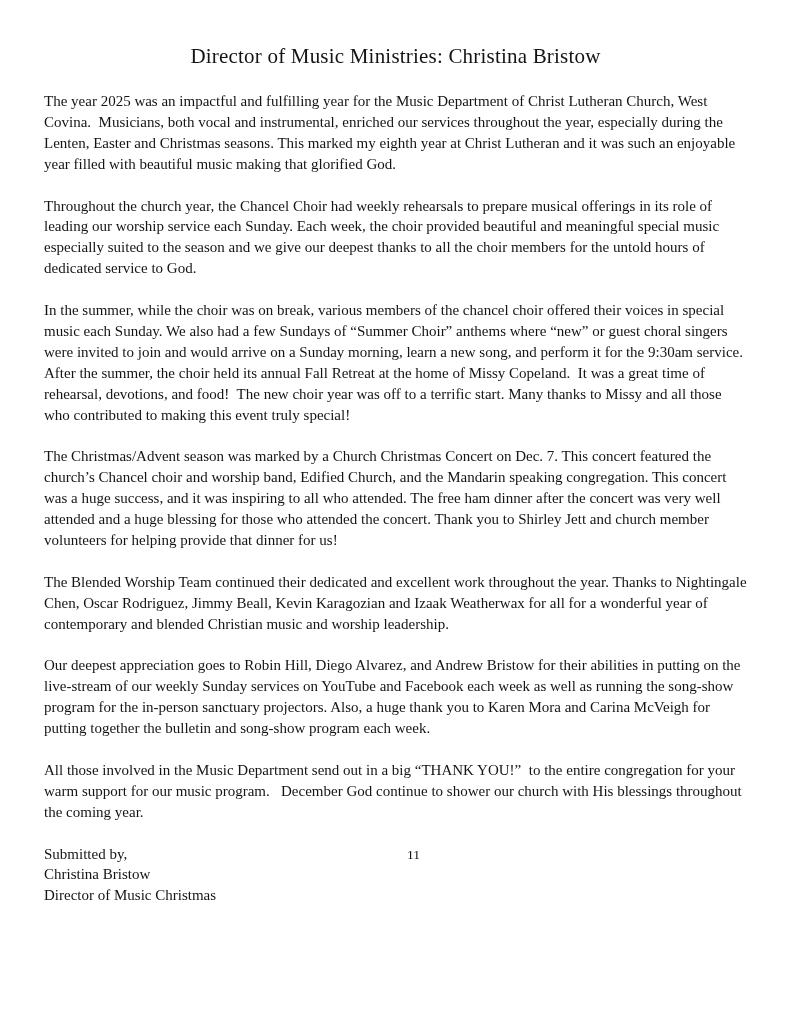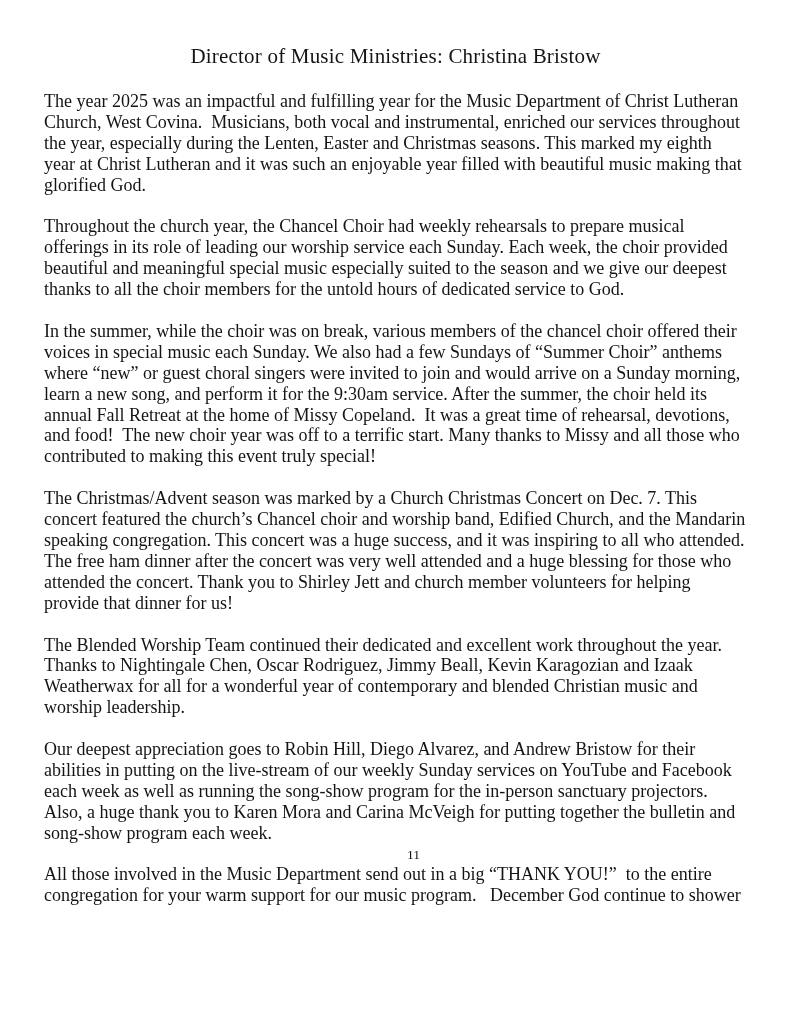--- a/index.html
+++ b/index.html
@@ -20,21 +20,21 @@
     overflow: hidden;
   }
   .doc-title {
     font-size: 21px;
     font-weight: 400;
     text-align: center;
     margin: 0 0 22px 0;
     letter-spacing: 0.2px;
   }
   .body-text p {
-    font-size: 18px;
+    font-size: 15px;
     line-height: 20.9px;
     margin: 0 0 20.9px 0;
     text-align: left;
     white-space: pre-wrap;
   }
   .signature {
     font-size: 15px;
     line-height: 20.9px;
     margin-top: 8px;
   }
@@ -64,20 +64,21 @@
     <p>Throughout the church year, the Chancel Choir had weekly rehearsals to prepare musical offerings in its role of leading our worship service each Sunday. Each week, the choir provided beautiful and meaningful special music especially suited to the season and we give our deepest thanks to all the choir members for the untold hours of dedicated service to God.</p>
     <p>In the summer, while the choir was on break, various members of the chancel choir offered their voices in special music each Sunday. We also had a few Sundays of “Summer Choir” anthems where “new” or guest choral singers were invited to join and would arrive on a Sunday morning, learn a new song, and perform it for the 9:30am service. After the summer, the choir held its annual Fall Retreat at the home of Missy Copeland.  It was a great time of rehearsal, devotions, and food!  The new choir year was off to a terrific start. Many thanks to Missy and all those who contributed to making this event truly special!</p>
     <p>The Christmas/Advent season was marked by a Church Christmas Concert on Dec. 7. This concert featured the church’s Chancel choir and worship band, Edified Church, and the Mandarin speaking congregation. This concert was a huge success, and it was inspiring to all who attended. The free ham dinner after the concert was very well attended and a huge blessing for those who attended the concert. Thank you to Shirley Jett and church member volunteers for helping provide that dinner for us!</p>
     <p>The Blended Worship Team continued their dedicated and excellent work throughout the year. Thanks to Nightingale Chen, Oscar Rodriguez, Jimmy Beall, Kevin Karagozian and Izaak Weatherwax for all for a wonderful year of contemporary and blended Christian music and worship leadership.</p>
     <p>Our deepest appreciation goes to Robin Hill, Diego Alvarez, and Andrew Bristow for their abilities in putting on the live-stream of our weekly Sunday services on YouTube and Facebook each week as well as running the song-show program for the in-person sanctuary projectors. Also, a huge thank you to Karen Mora and Carina McVeigh for putting together the bulletin and song-show program each week.</p>
     <p>All those involved in the Music Department send out in a big “THANK YOU!”  to the entire congregation for your warm support for our music program.   December God continue to shower our church with His blessings throughout the coming year.</p>
   </div>
 
   <div class="signature">
     <div>Submitted by,</div>
+    <div>Christina Bristow</div>
     <div>Director of Music Christmas</div>
   </div>
 
   <div class="page-footer">
     <span>11</span>
   </div>
 
 </div>
 
 </body></html>

